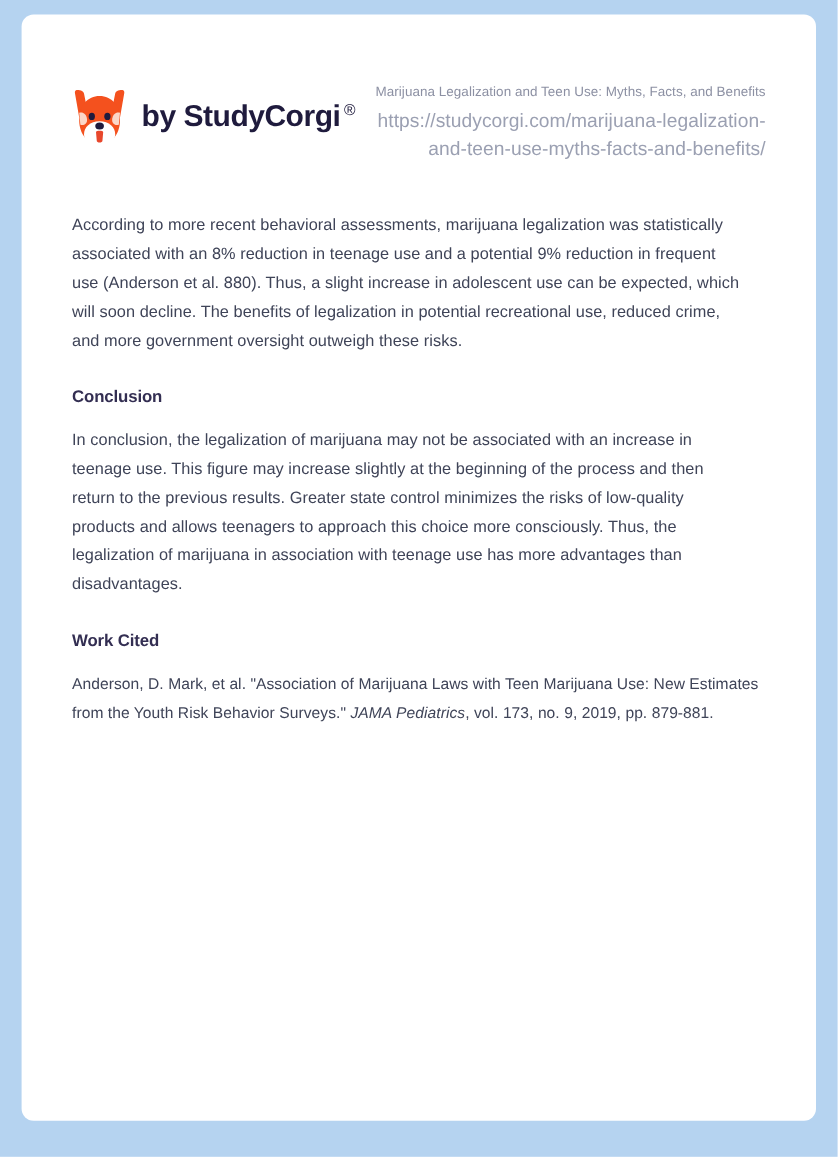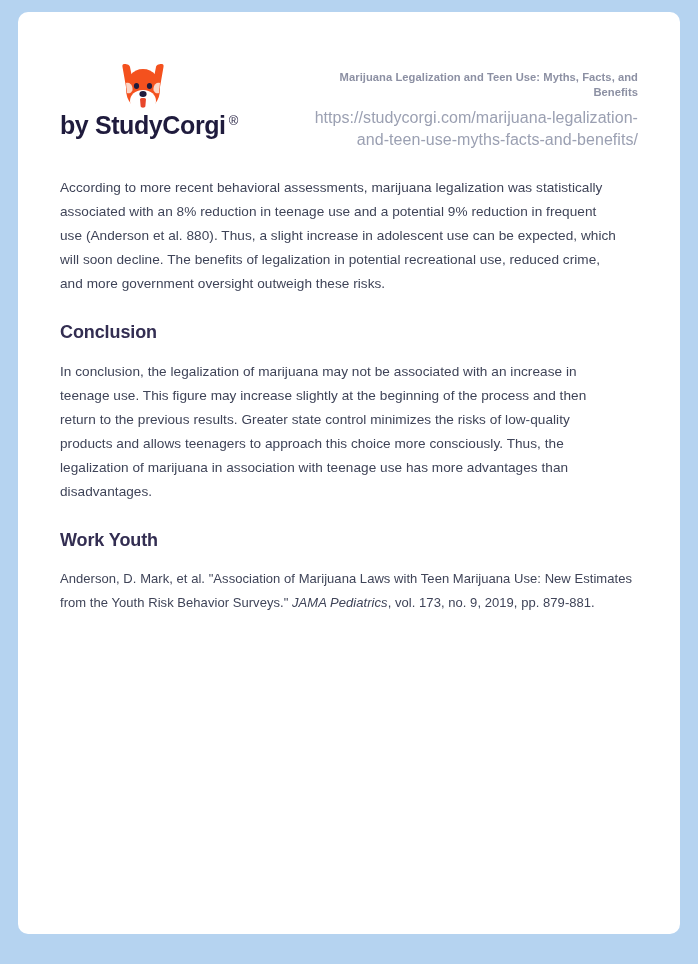--- a/index.html
+++ b/index.html
@@ -27,24 +27,23 @@
   .header {
     position: absolute;
     left: 0;
     top: 0;
     width: 662px;
     height: 146px;
   }
   .brand {
     position: absolute;
     left: 42px;
-    top: 49px;
+    top: 60px;
     display: flex;
     align-items: center;
-    flex-direction: column;
   }
   .logo-mark {
     width: 46px;
     height: 52px;
     flex: 0 0 auto;
     margin-right: 12px;
   }
   .brand-text {
     font-size: 25px;
     font-weight: bold;
@@ -62,21 +61,21 @@
   }
   .header-meta {
     position: absolute;
     right: 42px;
     top: 58px;
     width: 335px;
     text-align: right;
   }
   .header-title {
     font-size: 11.2px;
-    font-weight: bold;
+    font-weight: normal;
     color: #8c90a3;
     line-height: 1.38;
     letter-spacing: 0.05px;
     text-align: right;
   }
   .header-url {
     margin-top: 6px;
     font-size: 16px;
     color: #9ba0b2;
     line-height: 1.4;
@@ -92,21 +91,21 @@
   p.body-par {
     margin: 0 16px 26px 0;
     font-size: 13.6px;
     line-height: 24px;
     color: #3f4458;
     letter-spacing: 0.05px;
     text-align: left;
   }
   h2.section-heading {
     margin: 0 0 16px 0;
-    font-size: 18px;
+    font-size: 14px;
     font-weight: bold;
     color: #332e52;
     letter-spacing: -0.1px;
     line-height: 1.2;
   }
   p.citation {
     margin: 0;
     font-size: 13px;
     line-height: 24px;
     color: #3f4458;
@@ -149,19 +148,19 @@
   </div>
 
   <div class="content">
 
     <p class="body-par">According to more recent behavioral assessments, marijuana legalization was statistically associated with an 8% reduction in teenage use and a potential 9% reduction in frequent use (Anderson et al. 880). Thus, a slight increase in adolescent use can be expected, which will soon decline. The benefits of legalization in potential recreational use, reduced crime, and more government oversight outweigh these risks.</p>
 
     <h2 class="section-heading">Conclusion</h2>
 
     <p class="body-par">In conclusion, the legalization of marijuana may not be associated with an increase in teenage use. This figure may increase slightly at the beginning of the process and then return to the previous results. Greater state control minimizes the risks of low-quality products and allows teenagers to approach this choice more consciously. Thus, the legalization of marijuana in association with teenage use has more advantages than disadvantages.</p>
 
-    <h2 class="section-heading">Work Youth</h2>
+    <h2 class="section-heading">Work Cited</h2>
 
     <p class="citation"><span>Anderson, D. Mark, et al. "Association of Marijuana Laws with Teen Marijuana Use: New Estimates from the Youth Risk Behavior Surveys." </span><em>JAMA Pediatrics</em><span>, vol. 173, no. 9, 2019, pp. 879-881.</span></p>
 
   </div>
 
 </div>
 
 </body></html>

